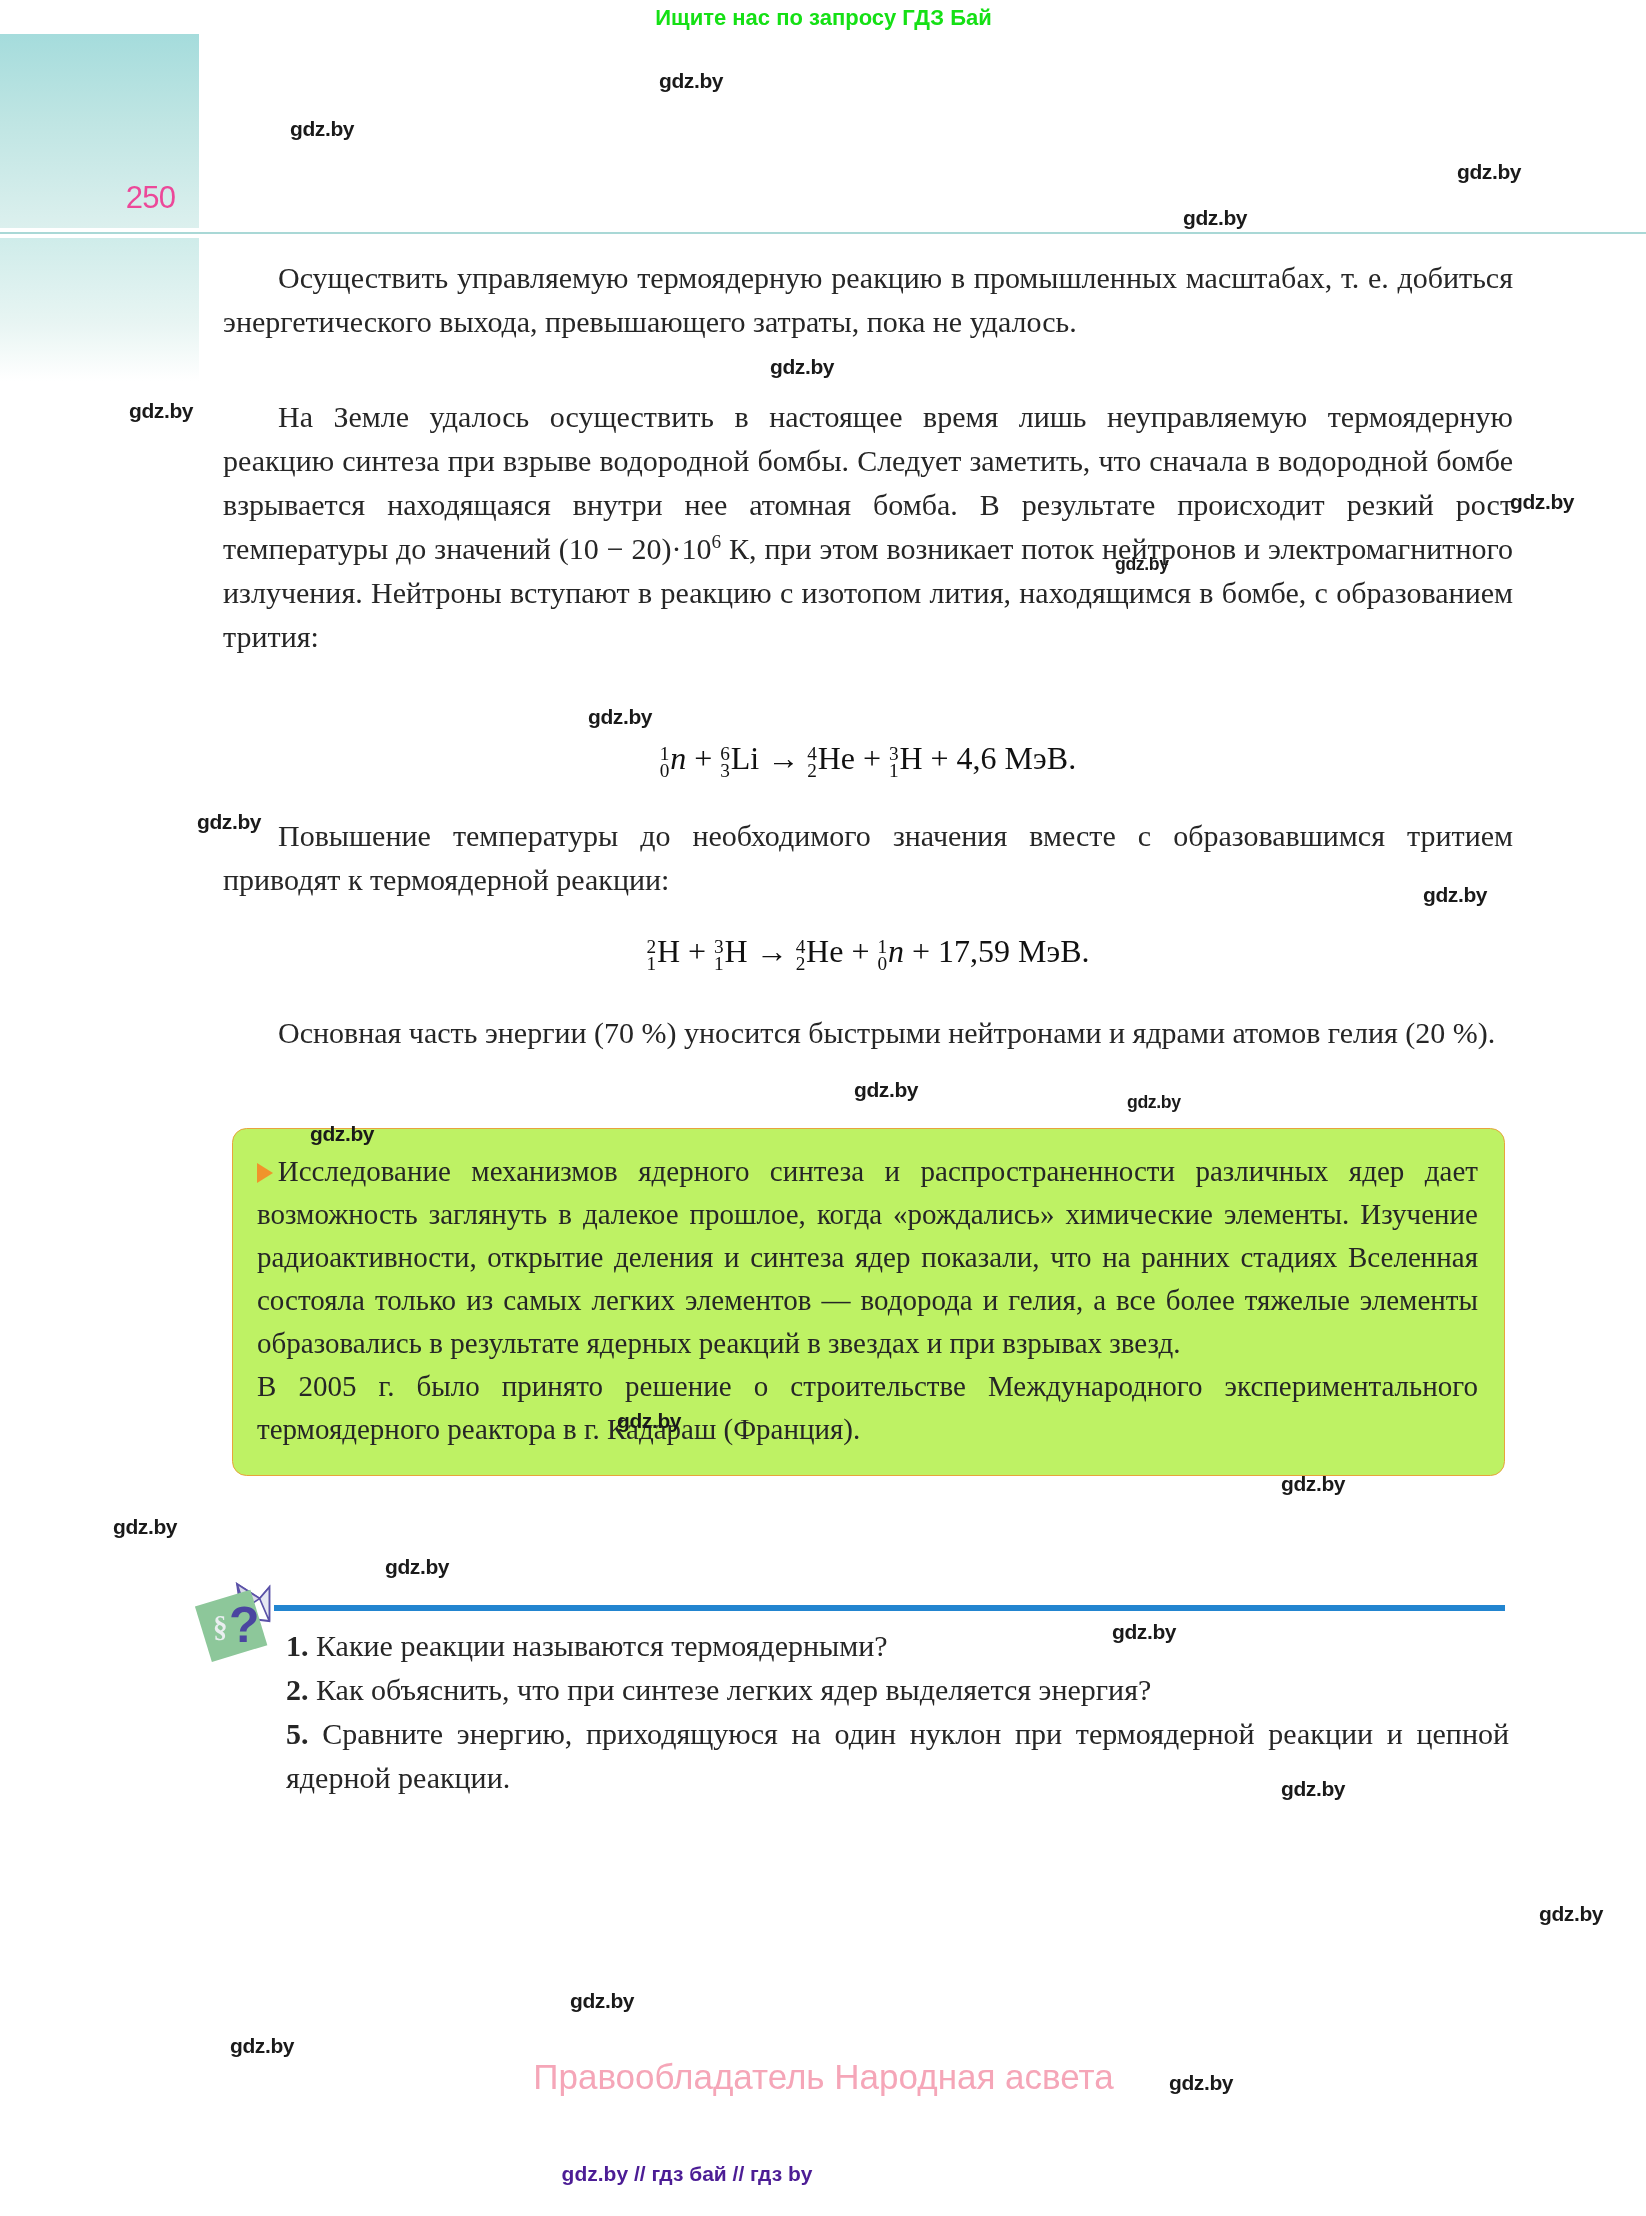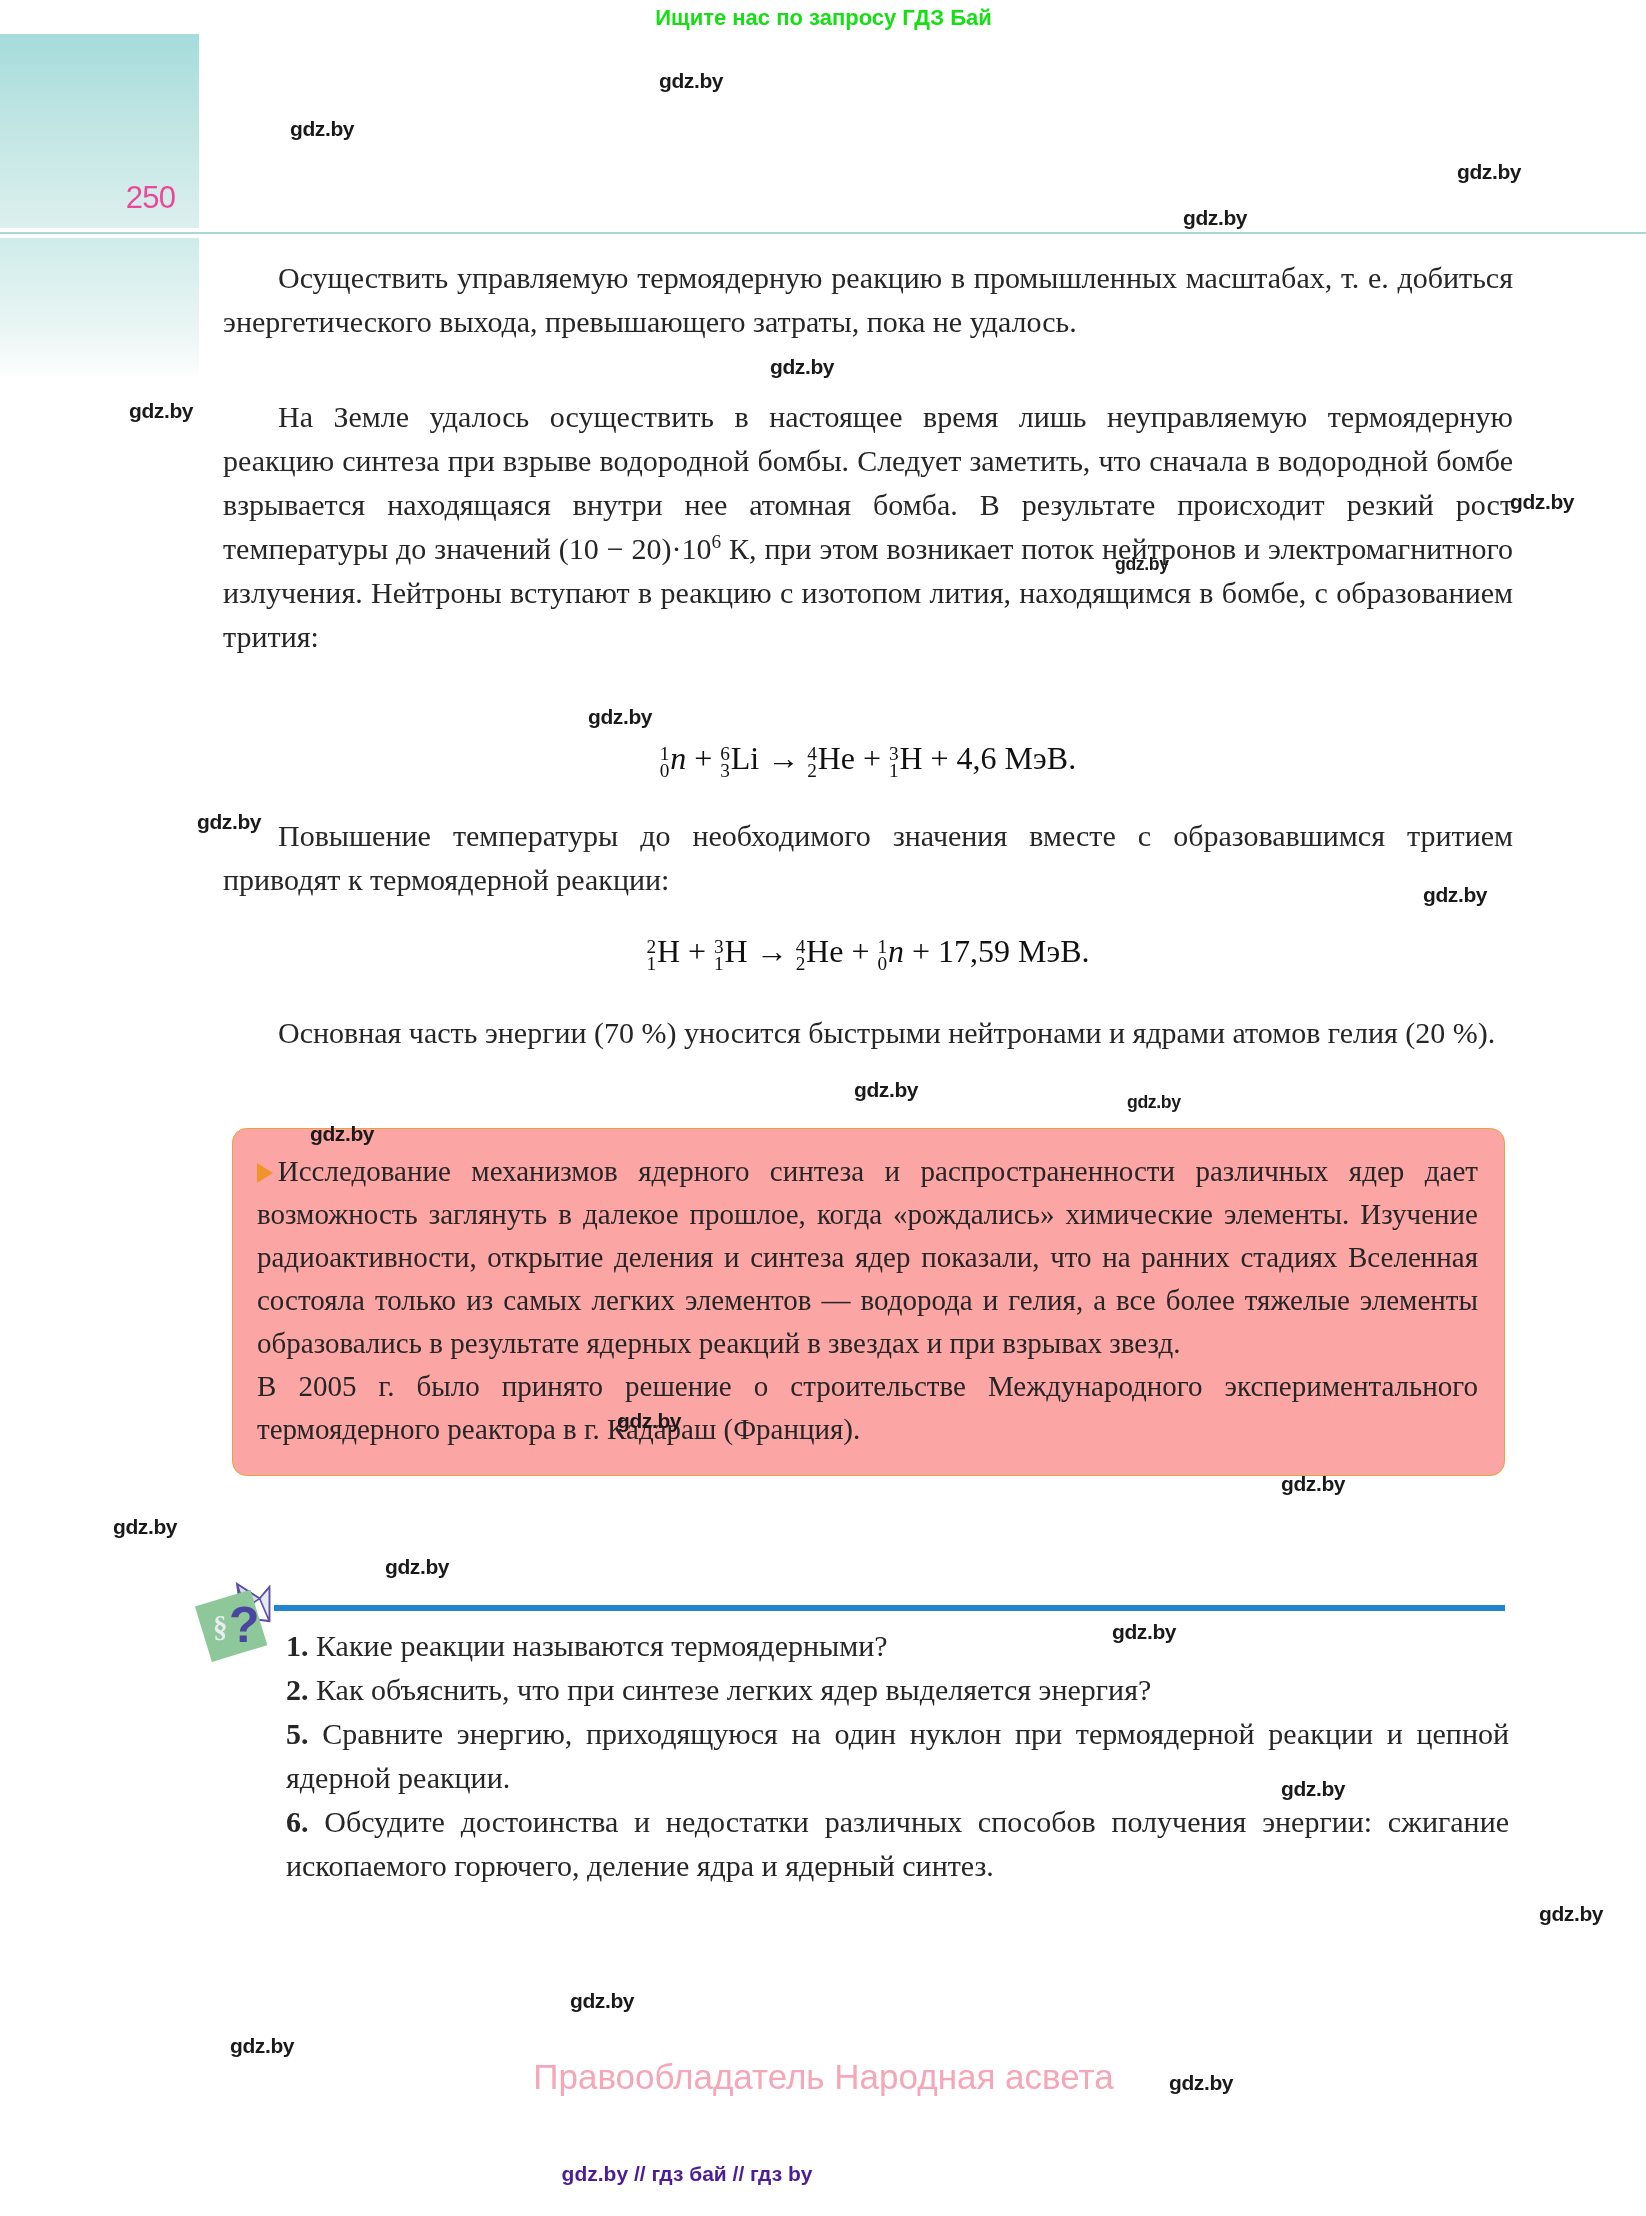--- a/index.html
+++ b/index.html
@@ -144,21 +144,21 @@
   }
 
   
   .infobox {
     position: absolute;
     left: 232px;
     top: 1128px;
     width: 1273px;
     box-sizing: border-box;
     padding: 21px 26px 24px 24px;
-    background: #fca5a5;
+    background: #bef264;
     border: 1.6px solid #e8a33d;
     border-radius: 14.5px;
     z-index: 12;
   }
   .infobox p {
     margin: 0;
     font-family: "Liberation Serif", serif;
     font-size: 29px;
     line-height: 43px;
     text-align: justify;
@@ -289,21 +289,20 @@
     <text x="26" y="76" font-family="Liberation Serif, serif" font-size="36" fill="#e9eef0" font-weight="bold">§</text>
 
     <text x="46" y="82" font-family="Liberation Sans, sans-serif" font-size="62" fill="#4a45a0" font-weight="bold">?</text>
   </svg>
 </div>
 <div class="qline"></div>
 <div class="qlist" id="qlist">
     <p><span class="n">1.</span><span> Какие реакции называются термоядерными?</span></p>
     <p><span class="n">2.</span><span> Как объяснить, что при синтезе легких ядер выделяется энергия?</span></p>
     <p><span class="n">5.</span><span> Сравните энергию, приходящуюся на один нуклон при термоядерной реакции и цепной ядерной реакции.</span></p>
-    <p><span class="n">6.</span><span> Обсудите достоинства и недостатки различных способов получения энергии: сжигание ископаемого горючего, деление ядра и ядерный синтез.</span></p>
   </div>
 
 <div class="copyr">Правообладатель Народная асвета</div>
 <div class="footer">gdz.by  //  гдз бай  //  гдз by</div>
 
 <div id="wm-layer">
     <div class="wm" style="left: 659px; top: 69px; font-size: 21px;">gdz.by</div>
     <div class="wm" style="left: 290px; top: 117px; font-size: 21px;">gdz.by</div>
     <div class="wm" style="left: 1457px; top: 160px; font-size: 21px;">gdz.by</div>
     <div class="wm" style="left: 1183px; top: 206px; font-size: 21px;">gdz.by</div>

